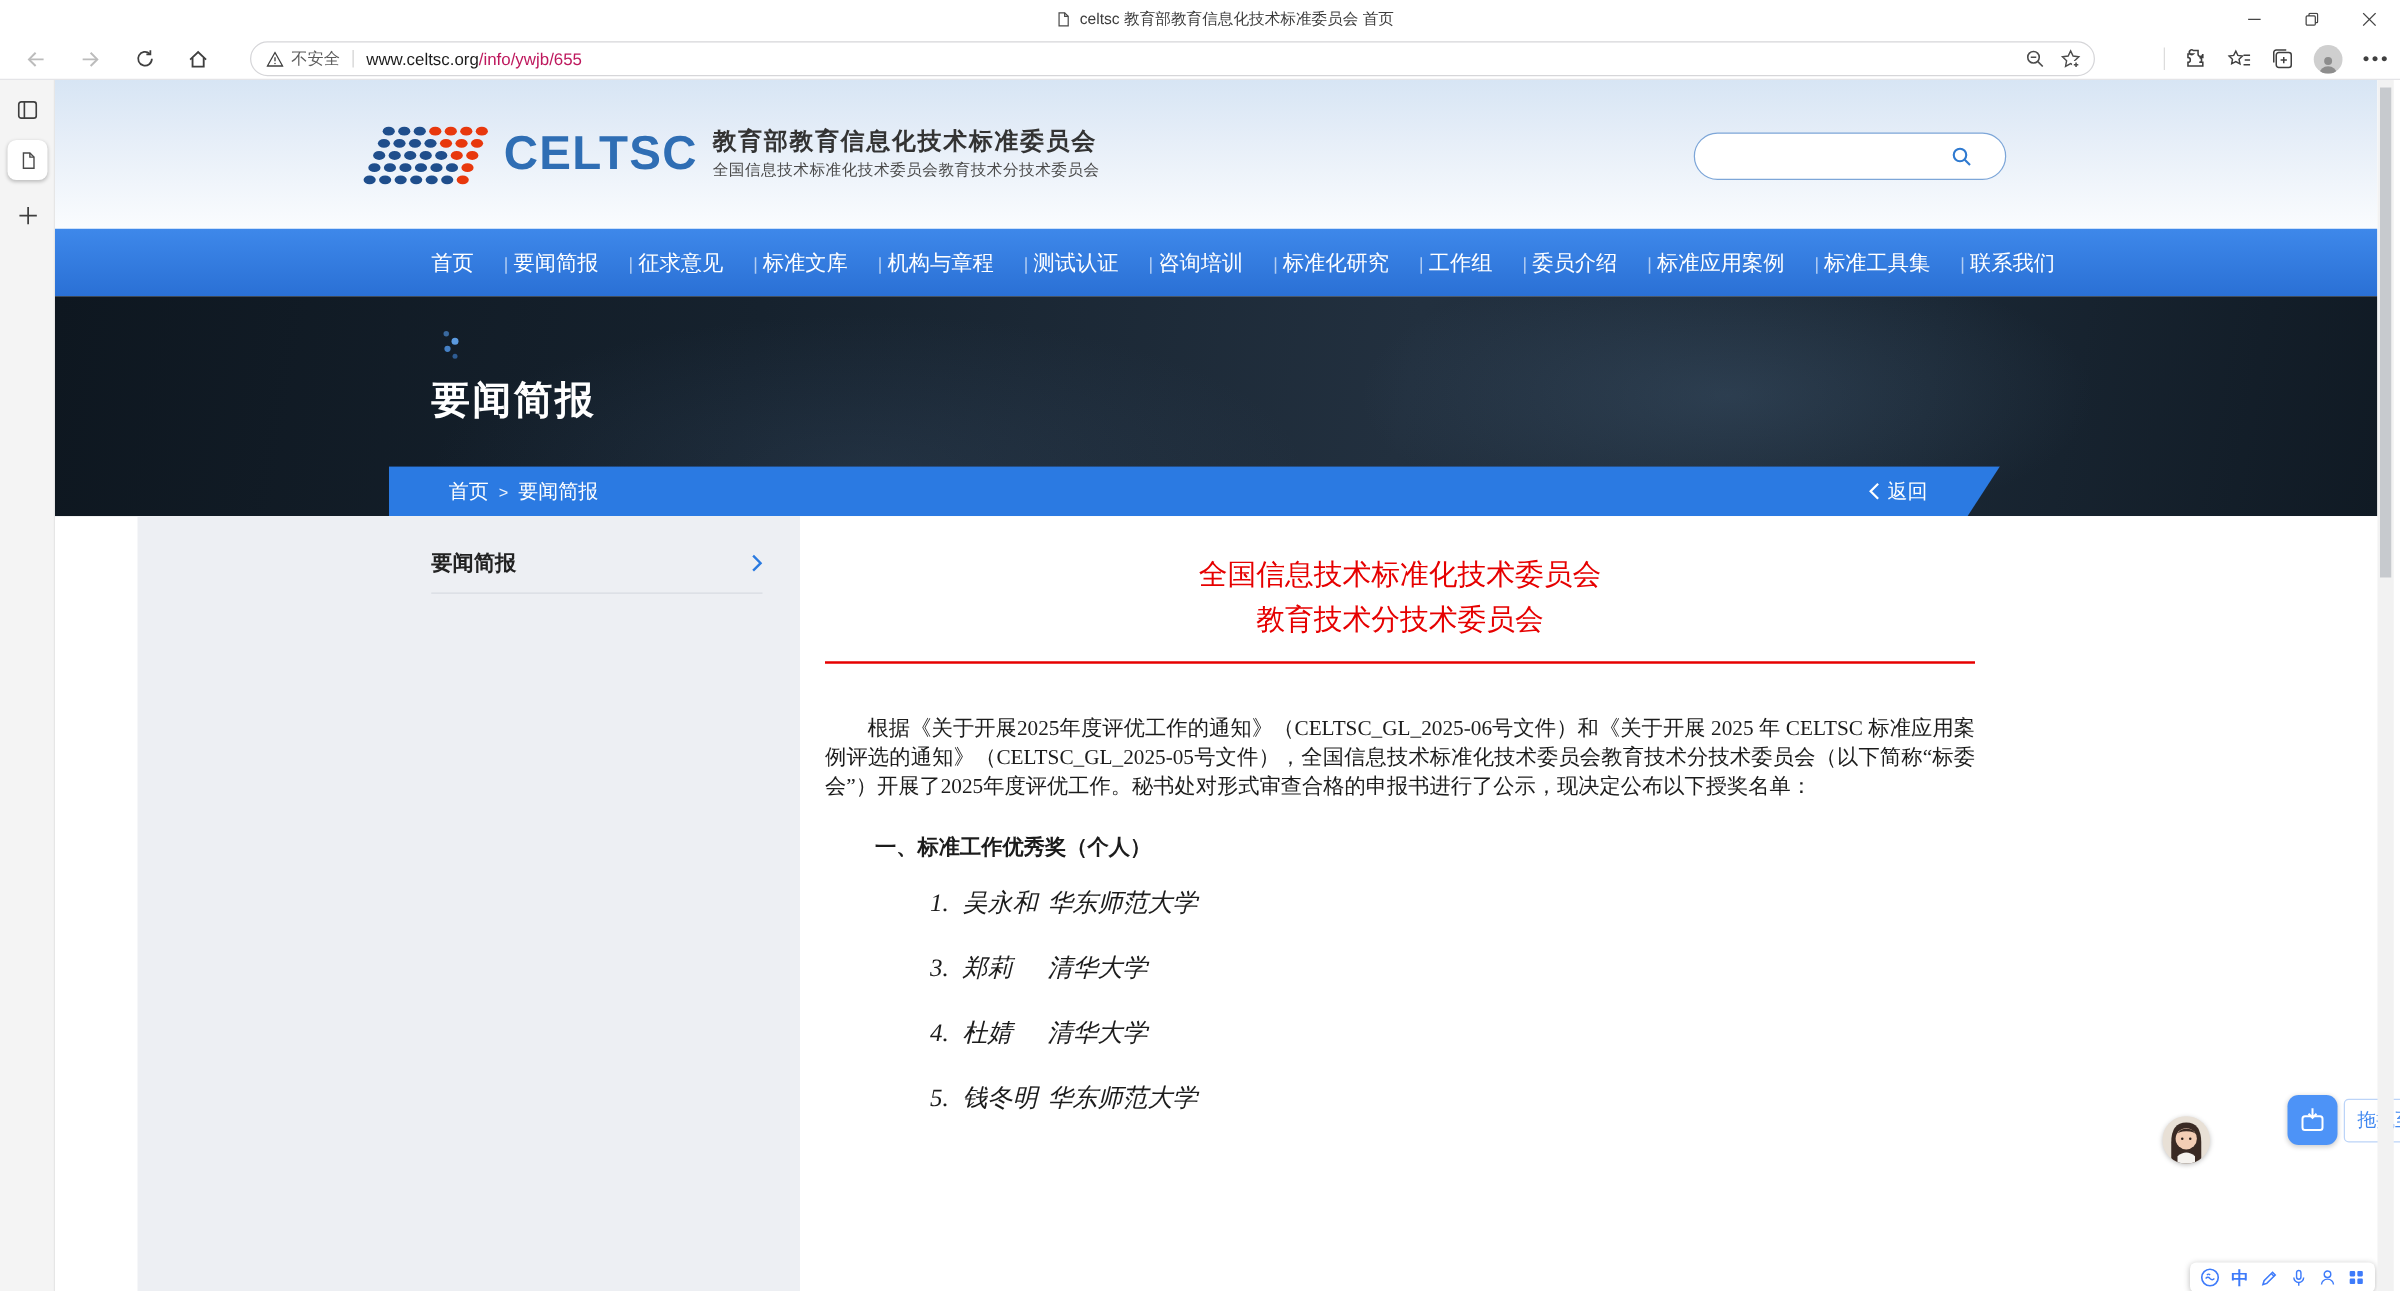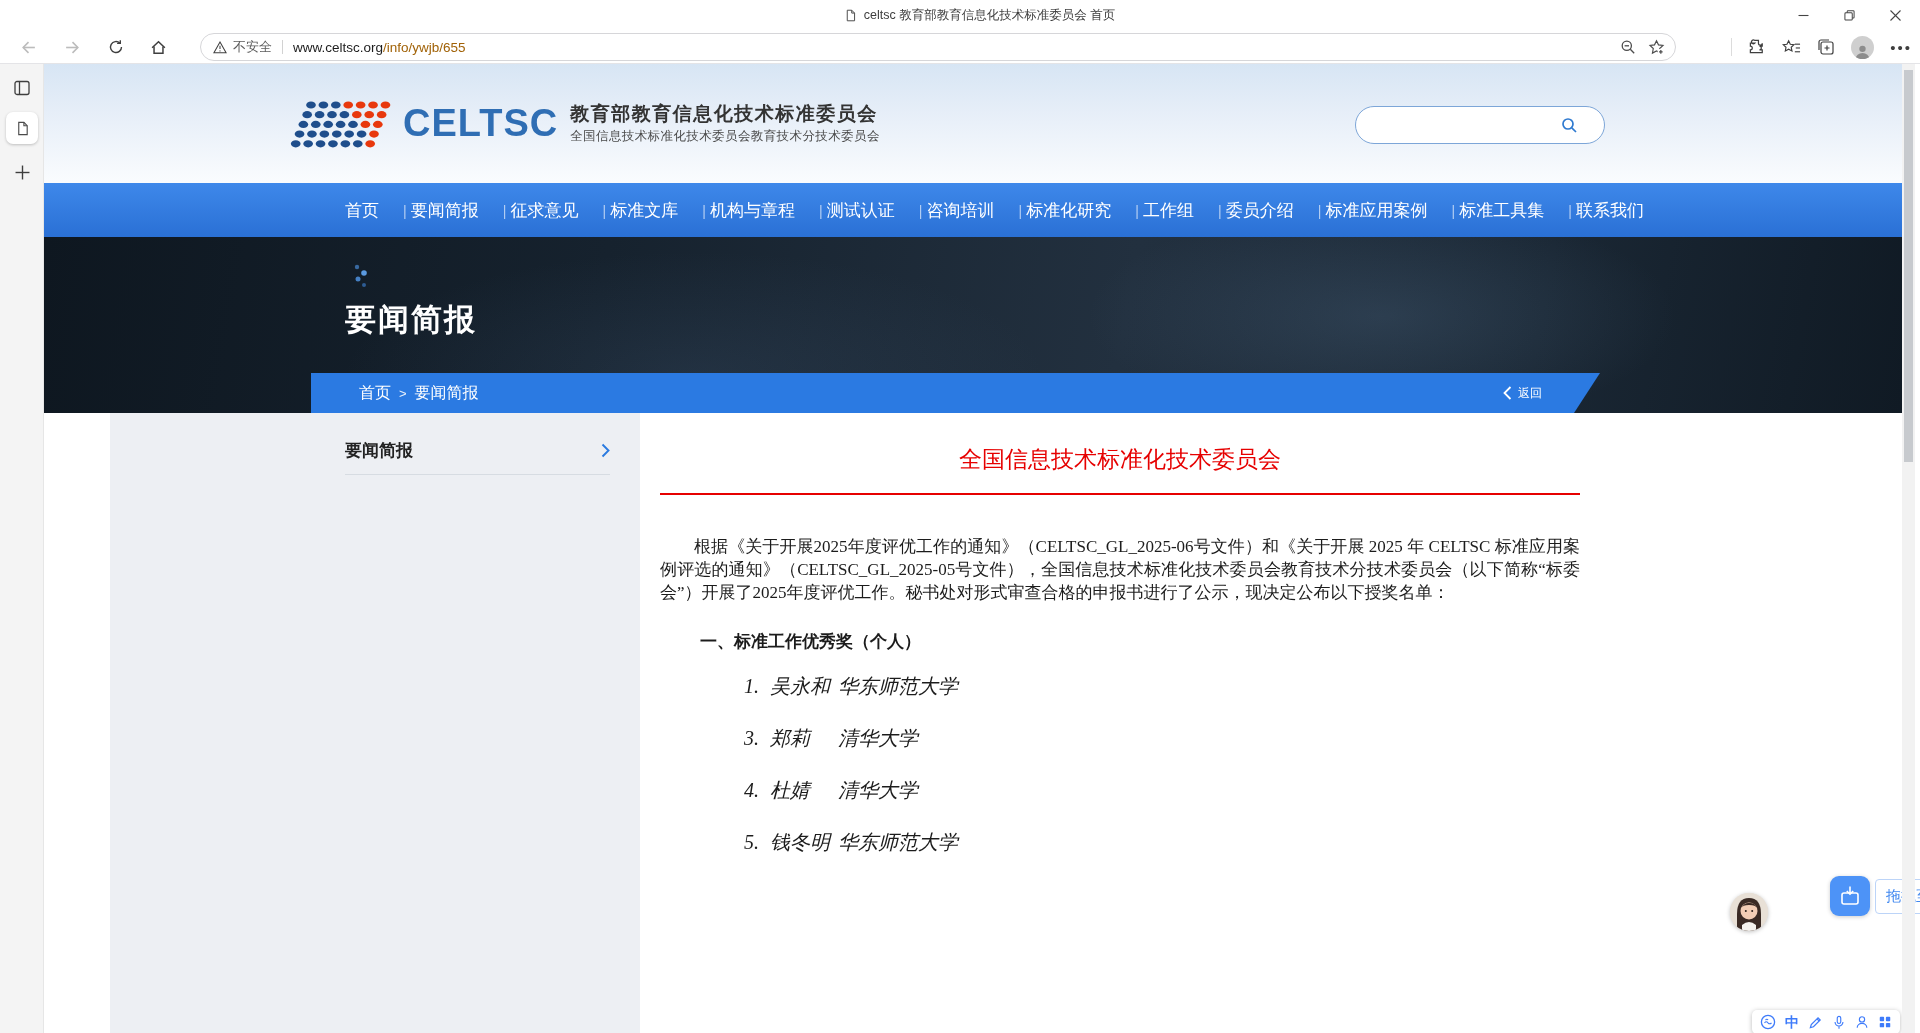--- a/index.html
+++ b/index.html
@@ -19,21 +19,21 @@
   .toolbar { position:absolute; left:0; top:30px; width:1920px; height:34px; background:#ffffff;
     border-bottom:1px solid #e4e4e7; }
   .tb-icon { position:absolute; top:3px; width:28px; height:28px; display:flex; align-items:center;
     justify-content:center; border-radius:5px; color:#3f3f3f; }
   .tb-icon.disabled { color:#bcbcbc; }
   .url-pill { position:absolute; left:200px; top:3px; width:1476px; height:28px; background:#fff;
     border:1px solid #d6d6d9; border-radius:14px; display:flex; align-items:center; padding:0 10px 0 12px; }
   .sec-chip { display:flex; align-items:center; gap:6px; color:#5d5d5d; font-size:13px; }
   .pill-div { width:1px; height:14px; background:#d2d2d2; margin:0 10px; }
   .url-text { font-size:13.5px; color:#1d1d1d; }
-  .url-text .path { color:#a16207; }
+  .url-text .path { color:#be185d; }
   .pill-right { margin-left:auto; display:flex; align-items:center; gap:12px; color:#4c4c4c; }
   .tb-right { position:absolute; right:8px; top:3px; height:28px; display:flex; align-items:center; gap:16px; color:#3f3f3f; }
   .tb-sep { width:1px; height:18px; background:#dcdcdc; }
   .profile-circle { width:23px; height:23px; border-radius:50%; background:#cfcfcf; overflow:hidden;
     display:flex; align-items:flex-end; justify-content:center; }
   .dots3 { letter-spacing:2px; font-size:15px; color:#3f3f3f; }
 
   
   .edge-rail { position:absolute; left:0; top:64px; width:44px; height:969px; background:#f4f4f4;
     border-right:1px solid #e6e6e6; }
@@ -72,21 +72,21 @@
       radial-gradient(500px 180px at 35% 80%, rgba(70,95,125,.22), rgba(0,0,0,0) 70%),
       linear-gradient(100deg,#0e1720 0%,#16222e 30%,#22303f 58%,#1a2734 80%,#101a24 100%);
   }
   .banner-deco { position:absolute; left:308px; top:26px; }
   .banner-title { position:absolute; left:301px; top:62px; color:#fff; font-size:31px; font-weight:700; letter-spacing:2px; }
   .breadcrumb-bar { position:absolute; left:267px; bottom:0; width:1289px; height:40px; background:#2b7ae2;
     clip-path:polygon(0 0,100% 0,calc(100% - 26px) 100%,0 100%); display:flex; align-items:center; }
   .crumbs { display:flex; align-items:center; gap:8px; padding-left:48px; color:#fff; font-size:16px; }
   .crumbs .sep { font-size:13px; opacity:.9; }
   .back-btn { position:absolute; right:58px; top:0; height:40px; display:flex; align-items:center; gap:6px;
-    color:#fff; font-size:12px; cursor:pointer; }
+    color:#fff; font-size:16px; cursor:pointer; }
 
   
   .content { position:absolute; left:0; top:349px; width:1858px; height:620px; background:#fff; }
   .side-panel { position:absolute; left:66px; top:0; width:530px; height:620px; background:#edeff3; }
   .side-menu-item { position:absolute; left:235px; top:14px; width:265px; height:48px; display:flex;
     align-items:center; justify-content:space-between; border-bottom:1px solid #d7dce2; cursor:pointer; }
   .side-menu-item .lbl { font-size:17px; font-weight:600; color:#222; }
 
   .article { position:absolute; left:596px; top:0; right:0; height:620px; background:#fff; }
   .article-col { margin-left:20px; width:920px; }
@@ -370,20 +370,21 @@
         <span class="lbl">要闻简报</span>
         <svg width="9" height="15" viewBox="0 0 9 15" fill="none" stroke="#2a7ae0" stroke-width="1.9">
             <path d="M1.5 1.5 L7.5 7.5 l-6 6"></path>
           </svg>
       </div>
     </div>
 
     <div class="article">
       <div class="article-col">
         <div class="art-sub first">全国信息技术标准化技术委员会</div>
+        <div class="art-sub">教育技术分技术委员会</div>
         <hr class="red-hr">
         <div class="art-body">
           <p class="art-para">根据《关于开展2025年度评优工作的通知》（CELTSC_GL_2025-06号文件）和《关于开展 2025 年 CELTSC 标准应用案例评选的通知》（CELTSC_GL_2025-05号文件），全国信息技术标准化技术委员会教育技术分技术委员会（以下简称“标委会”）开展了2025年度评优工作。秘书处对形式审查合格的申报书进行了公示，现决定公布以下授奖名单：</p>
           <div class="sec-head">一、标准工作优秀奖（个人）</div>
           <ul class="award-list">
             <li class="award-row"><span class="award-no">1.</span><span class="award-name">吴永和</span><span class="award-org">华东师范大学</span></li>
             <li class="award-row"><span class="award-no">3.</span><span class="award-name">郑莉</span><span class="award-org">清华大学</span></li>
             <li class="award-row"><span class="award-no">4.</span><span class="award-name">杜婧</span><span class="award-org">清华大学</span></li>
             <li class="award-row"><span class="award-no">5.</span><span class="award-name">钱冬明</span><span class="award-org">华东师范大学</span></li>
 

